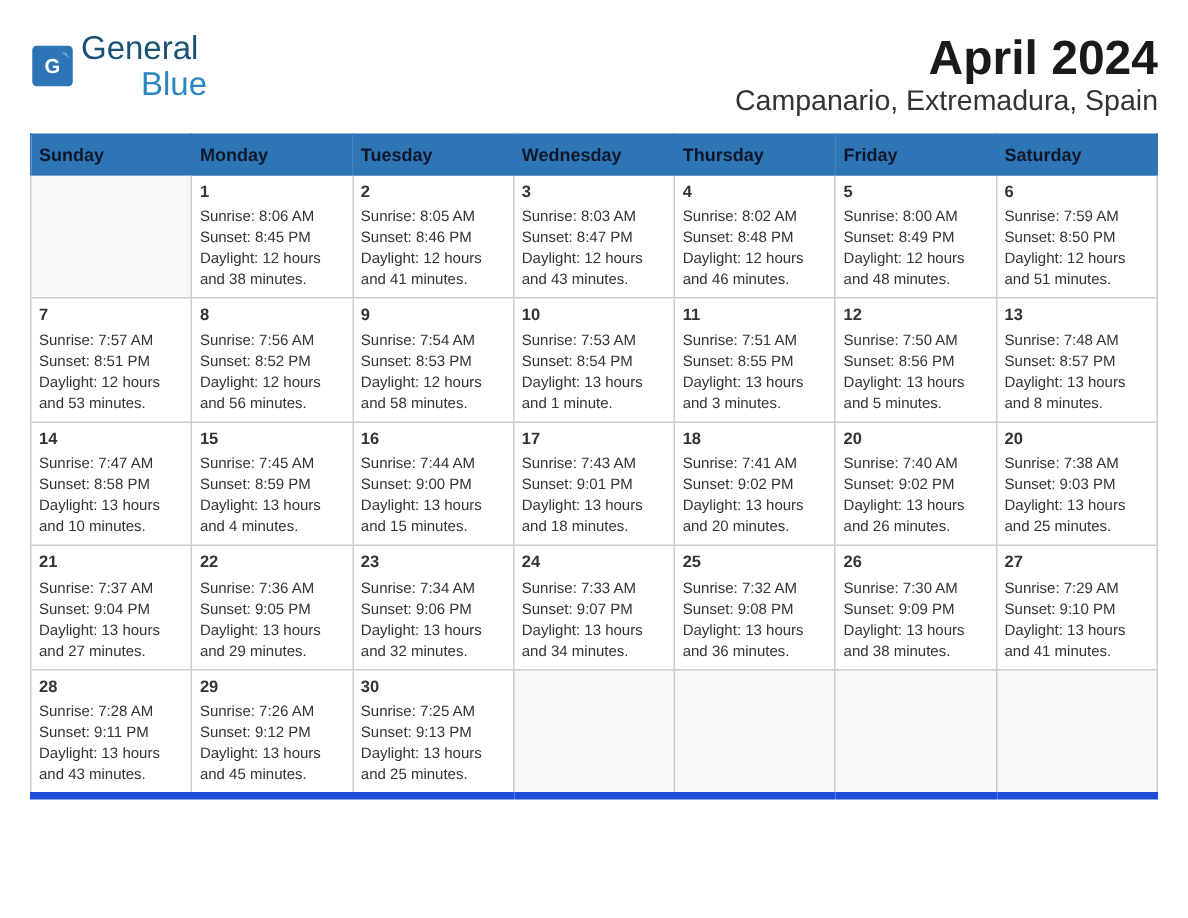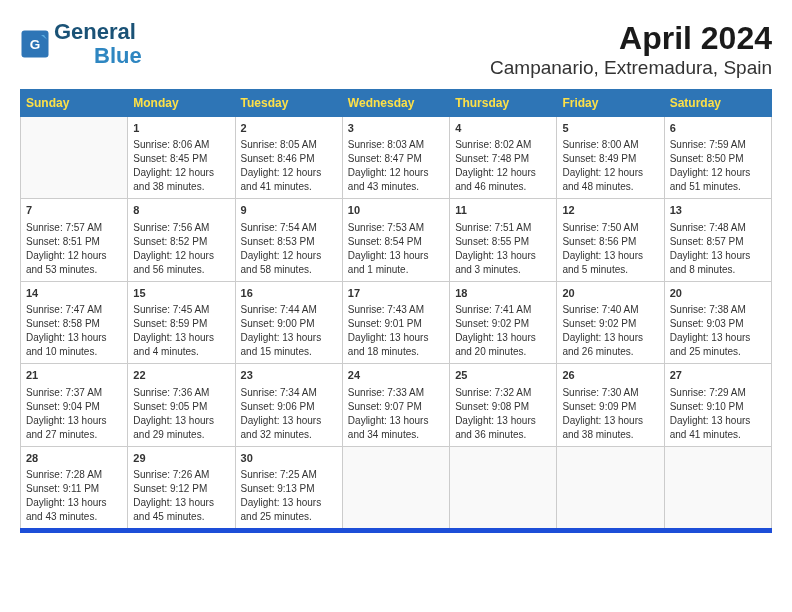--- a/index.html
+++ b/index.html
@@ -15,21 +15,21 @@
       justify-content: space-between;
       align-items: flex-start;
       margin-bottom: 10px;
     }
     .logo {
       display: flex;
       align-items: center;
     }
     .logo-text {
       font-size: 22px;
-      font-weight: bold;
+      font-weight: normal;
       color: #1a5276;
       line-height: 1.1;
     }
     .logo-icon {
       width: 30px;
       height: 30px;
       margin-right: 4px;
     }
     .title-area {
       text-align: right;
@@ -44,21 +44,21 @@
       font-size: 19px;
       color: #333;
     }
     table {
       width: 100%;
       border-collapse: collapse;
       font-size: 10.5px;
     }
     thead th {
       background-color: #2e75b6;
-      color: #fde047;
+      color: #0f172a;
       padding: 6px 5px;
       text-align: left;
       font-size: 12px;
       font-weight: bold;
       border: 1px solid #2e75b6;
     }
     td {
       border: 1px solid #ccc;
       vertical-align: top;
       padding: 4px 5px;
@@ -135,21 +135,21 @@
         <td>
           <span class="day-number">3</span>
           <div>Sunrise: 8:03 AM</div>
           <div>Sunset: 8:47 PM</div>
           <div>Daylight: 12 hours</div>
           <div>and 43 minutes.</div>
         </td>
         <td>
           <span class="day-number">4</span>
           <div>Sunrise: 8:02 AM</div>
-          <div>Sunset: 7:48 PM</div>
+          <div>Sunset: 8:48 PM</div>
           <div>Daylight: 12 hours</div>
           <div>and 46 minutes.</div>
         </td>
         <td>
           <span class="day-number">5</span>
           <div>Sunrise: 8:00 AM</div>
           <div>Sunset: 8:49 PM</div>
           <div>Daylight: 12 hours</div>
           <div>and 48 minutes.</div>
         </td>

